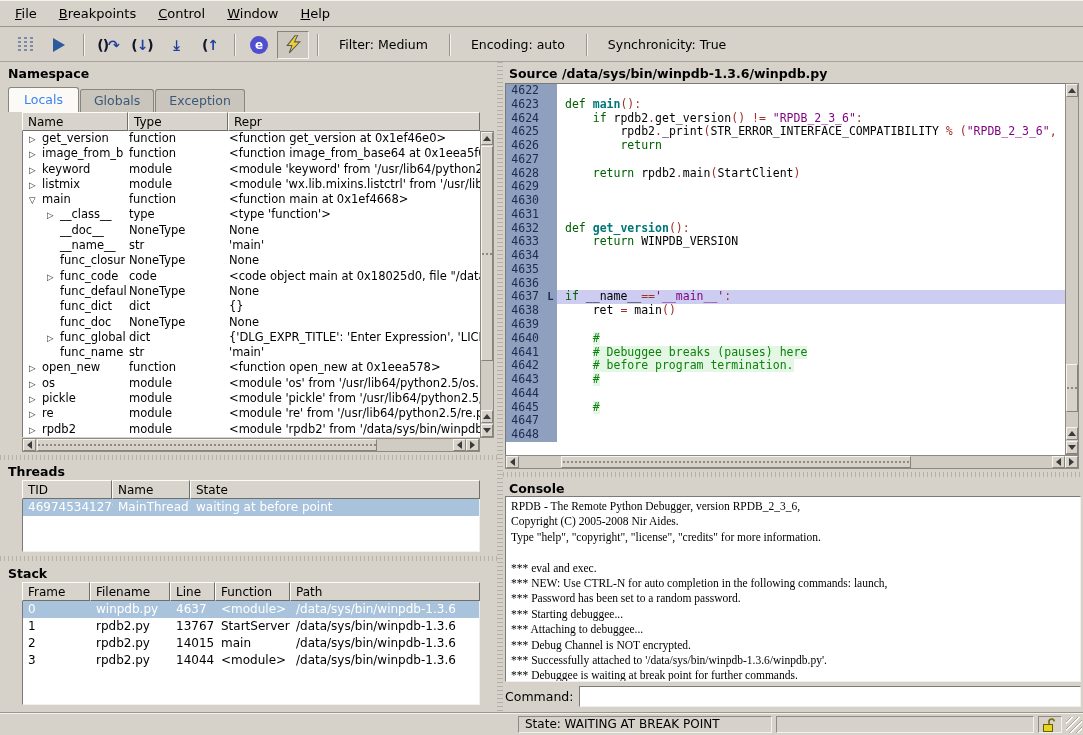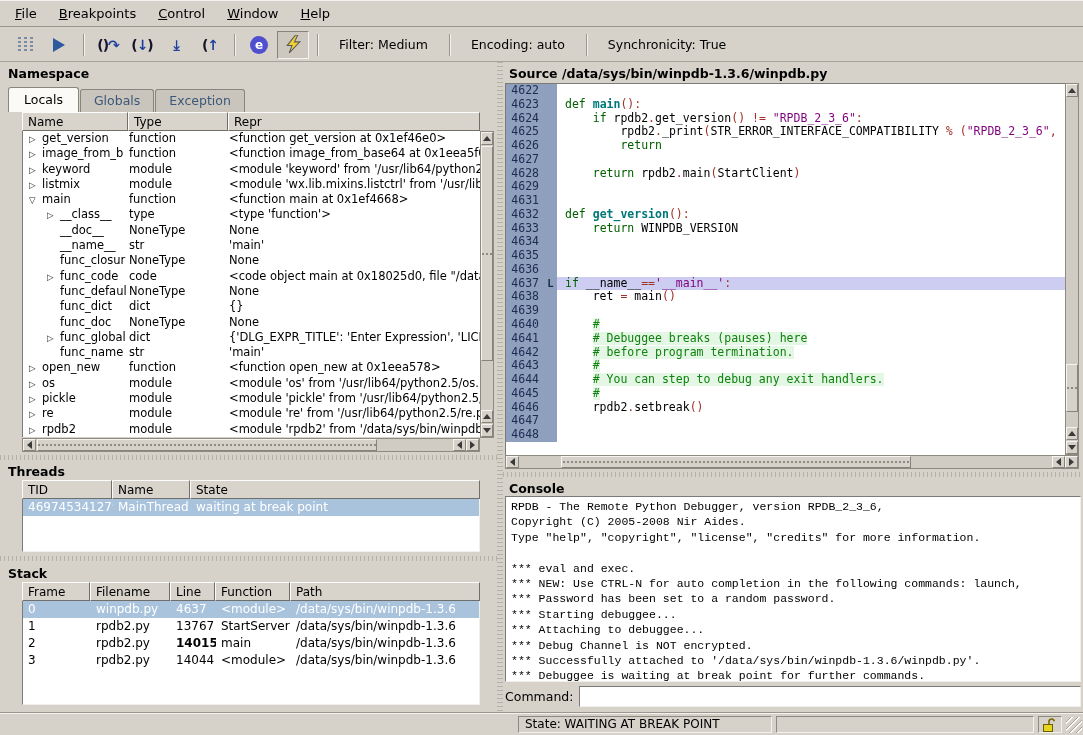--- a/index.html
+++ b/index.html
@@ -30,21 +30,21 @@
 .dotted-h{background:repeating-linear-gradient(90deg,#9a968e 0 1px,transparent 1px 4px);opacity:.55}
 
 .sunken{background:#fff;border:1px solid;border-color:#7a7a76 #f0efec #f0efec #7a7a76}
 
 .hrow{display:flex}
 .hcell{background:#d8d4cc;border:1px solid;border-color:#fcfcfa #6f6f6b #6f6f6b #fcfcfa;font-size:12px;line-height:16px;padding:1px 5px;height:19px;overflow:hidden;white-space:nowrap}
 
 #ns-title{position:absolute;left:8px;top:4px}
 #ns-tabs{position:absolute;left:8px;top:23px;height:27px;display:flex;align-items:flex-end}
 .tab{font-size:12.5px;padding:3px 13px 4px;background:#c9c5bd;color:#3c5878;border:1px solid #89857d;border-bottom:none;border-radius:3px 3px 0 0;margin-right:1px}
-.tab.active{background:#fbfaf7;color:#000000;padding:4px 15px 5px}
+.tab.active{background:#fbfaf7;color:#3b82f6;padding:4px 15px 5px}
 #ns-head{position:absolute;left:22px;top:50px;width:458px}
 .c-name{width:106px}.c-type{width:100px}.c-repr{flex:1}
 #ns-body{position:absolute;left:22px;top:69px;width:458px;height:306px;background:#fff;overflow:hidden;border-left:1px solid #7a7a76}
 .ns-row{display:flex;height:15.3px;line-height:15.3px;font-size:11.5px;white-space:pre}
 .cell{overflow:hidden;white-space:pre;padding-right:4px}
 .arrow{display:inline-block;width:13px;font-size:8.5px;color:#222;text-align:left}
 
 .vscroll{position:absolute;width:14px;background:#d0ccc4;border:1px solid #8e8a82}
 .hscroll{position:absolute;height:14px;background:#d0ccc4;border:1px solid #8e8a82}
 .sb-btn{position:absolute;width:12px;height:13px;background:#d6d2ca;border:1px solid;border-color:#f6f4f0 #87837b #87837b #f6f4f0;display:flex;align-items:center;justify-content:center}
@@ -72,21 +72,21 @@
 .srcline.cur .codeln{background:#cdcdf2}
 .sy-k{color:#006000;font-weight:normal}
 .sy-d{color:#007878;font-weight:bold}
 .sy-o{color:#a03028}
 .sy-s{color:#7f007f}
 .sy-c{color:#0f820f;background:#e4f7e4}
 .sy-t{color:#000}
 
 #con-title{position:absolute;left:509px;top:419px}
 #con-body{position:absolute;left:505px;top:434px;width:576px;height:186px;overflow:hidden;padding-top:2px}
-.con-line{font-family:Liberation Mono, monospace;font-size:11.5px;height:15.4px;line-height:15.4px;padding-left:5px;white-space:pre;overflow:hidden}
+.con-line{font-family:Liberation Serif, serif;font-size:11.5px;height:15.4px;line-height:15.4px;padding-left:5px;white-space:pre;overflow:hidden}
 #cmd-row{position:absolute;left:505px;top:623px;width:576px;height:22px;display:flex;align-items:center}
 #cmd-label{font-size:12.5px;margin-right:6px;white-space:nowrap}
 #cmd-input{flex:1;height:21px;background:#fff;border:1px solid;border-color:#7a7a76 #f0efec #f0efec #7a7a76;font-size:12px;padding:0 4px;font-family:"DejaVu Sans",sans-serif;outline:none}
 
 #statusbar{position:absolute;left:0;top:712px;width:1083px;height:23px;border-top:1px solid #9a968e;box-shadow:inset 0 1px 0 #f4f2ee}
 .sseg{position:absolute;top:3px;height:17px;border:1px solid;border-color:#8e8a82 #f4f2ee #f4f2ee #8e8a82;font-size:12px;line-height:15px;padding:0 6px;white-space:nowrap;overflow:hidden}
 #grip{position:absolute;right:1px;top:4px;width:16px;height:16px;background:repeating-linear-gradient(135deg,transparent 0 3px,#a8a49c 3px 4px,#fdfcfa 4px 5px)}
 </style>
 </head>
 <body>
@@ -205,38 +205,38 @@
   </div>
 
   <div>
     <div class="t-title panel-title" style="top:402px">Threads</div>
     <div id="th-head" class="hrow" style="position:absolute;left:22px;top:418px;width:458px">
         <div class="hcell c-tid">TID</div>
         <div class="hcell c-tname">Name</div>
         <div class="hcell c-state">State</div>
       </div>
     <div id="th-body" class="lv-body" style="top:437px;width:458px;height:53px">
-        <div class="lv-row sel"><span class="cell c-tid" style="padding-left: 5px;">46974534127920</span><span class="cell c-tname" style="padding-left: 5px; text-align: right;">MainThread</span><span class="cell c-state" style="padding-left: 5px;">waiting at break point</span></div>
+        <div class="lv-row sel"><span class="cell c-tid" style="padding-left: 5px;">46974534127920</span><span class="cell c-tname" style="padding-left: 5px; text-align: right;">MainThread</span><span class="cell c-state" style="padding-left: 5px;">waiting at before point</span></div>
       </div>
     <div class="dotted-h" style="position:absolute;left:0;top:494px;width:497px;height:5px"></div>
   </div>
 
   <div>
     <div class="t-title panel-title" style="top:504px">Stack</div>
     <div id="st-head" class="hrow" style="position:absolute;left:22px;top:520px;width:458px">
         <div class="hcell c-frame">Frame</div>
         <div class="hcell c-file">Filename</div>
         <div class="hcell c-line">Line</div>
         <div class="hcell c-func">Function</div>
         <div class="hcell c-path">Path</div>
       </div>
     <div id="st-body" class="lv-body" style="top:539px;width:458px;height:104px">
         <div class="lv-row sel"><span class="cell c-frame" style="padding-left: 5px;">0</span><span class="cell c-file" style="padding-left: 5px;">winpdb.py</span><span class="cell c-line" style="padding-left: 5px;">4637</span><span class="cell c-func" style="padding-left: 5px;">&lt;module&gt;</span><span class="cell c-path" style="padding-left: 5px;">/data/sys/bin/winpdb-1.3.6</span></div>
         <div class="lv-row"><span class="cell c-frame" style="padding-left: 5px;">1</span><span class="cell c-file" style="padding-left: 5px;">rpdb2.py</span><span class="cell c-line" style="padding-left: 5px;">13767</span><span class="cell c-func" style="padding-left: 5px;">StartServer</span><span class="cell c-path" style="padding-left: 5px;">/data/sys/bin/winpdb-1.3.6</span></div>
-        <div class="lv-row"><span class="cell c-frame" style="padding-left: 5px;">2</span><span class="cell c-file" style="padding-left: 5px;">rpdb2.py</span><span class="cell c-line" style="padding-left: 5px; font-weight: bold;">14015</span><span class="cell c-func" style="padding-left: 5px;">main</span><span class="cell c-path" style="padding-left: 5px;">/data/sys/bin/winpdb-1.3.6</span></div>
+        <div class="lv-row"><span class="cell c-frame" style="padding-left: 5px;">2</span><span class="cell c-file" style="padding-left: 5px;">rpdb2.py</span><span class="cell c-line" style="padding-left: 5px;">14015</span><span class="cell c-func" style="padding-left: 5px;">main</span><span class="cell c-path" style="padding-left: 5px;">/data/sys/bin/winpdb-1.3.6</span></div>
         <div class="lv-row"><span class="cell c-frame" style="padding-left: 5px;">3</span><span class="cell c-file" style="padding-left: 5px;">rpdb2.py</span><span class="cell c-line" style="padding-left: 5px;">14044</span><span class="cell c-func" style="padding-left: 5px;">&lt;module&gt;</span><span class="cell c-path" style="padding-left: 5px;">/data/sys/bin/winpdb-1.3.6</span></div>
       </div>
   </div>
 
   <div class="vsplit"></div>
 
   <div>
     <div id="src-title" class="panel-title">Source /data/sys/bin/winpdb-1.3.6/winpdb.py</div>
     <div id="src-area">
         <div class="srcline">
@@ -269,20 +269,25 @@
           <span class="mark"></span>
           <span class="codeln"></span>
         </div>
         <div class="srcline">
           <span class="gut">4628</span>
           <span class="mark"></span>
           <span class="codeln"><span class="sy-t">    </span><span class="sy-k">return</span><span class="sy-t"> rpdb2</span><span class="sy-o">.</span><span class="sy-t">main</span><span class="sy-o">(</span><span class="sy-t">StartClient</span><span class="sy-o">)</span></span>
         </div>
         <div class="srcline">
           <span class="gut">4629</span>
+          <span class="mark"></span>
+          <span class="codeln"></span>
+        </div>
+        <div class="srcline">
+          <span class="gut">4630</span>
           <span class="mark"></span>
           <span class="codeln"></span>
         </div>
         <div class="srcline">
           <span class="gut">4631</span>
           <span class="mark"></span>
           <span class="codeln"></span>
         </div>
         <div class="srcline">
           <span class="gut">4632</span>
@@ -340,31 +345,26 @@
           <span class="codeln"><span class="sy-t">    </span><span class="sy-c"># before program termination.</span></span>
         </div>
         <div class="srcline">
           <span class="gut">4643</span>
           <span class="mark"></span>
           <span class="codeln"><span class="sy-t">    </span><span class="sy-c">#</span></span>
         </div>
         <div class="srcline">
           <span class="gut">4644</span>
           <span class="mark"></span>
-          <span class="codeln"><span class="sy-t">    </span><span class="sy-c"># You can step to debug any exit handlers.</span></span>
+          <span class="codeln"><span class="sy-t">    </span></span>
         </div>
         <div class="srcline">
           <span class="gut">4645</span>
           <span class="mark"></span>
           <span class="codeln"><span class="sy-t">    </span><span class="sy-c">#</span></span>
-        </div>
-        <div class="srcline">
-          <span class="gut">4646</span>
-          <span class="mark"></span>
-          <span class="codeln"><span class="sy-t">    rpdb2</span><span class="sy-o">.</span><span class="sy-t">setbreak</span><span class="sy-o">()</span></span>
         </div>
         <div class="srcline">
           <span class="gut">4647</span>
           <span class="mark"></span>
           <span class="codeln"></span>
         </div>
         <div class="srcline">
           <span class="gut">4648</span>
           <span class="mark"></span>
           <span class="codeln"></span>

